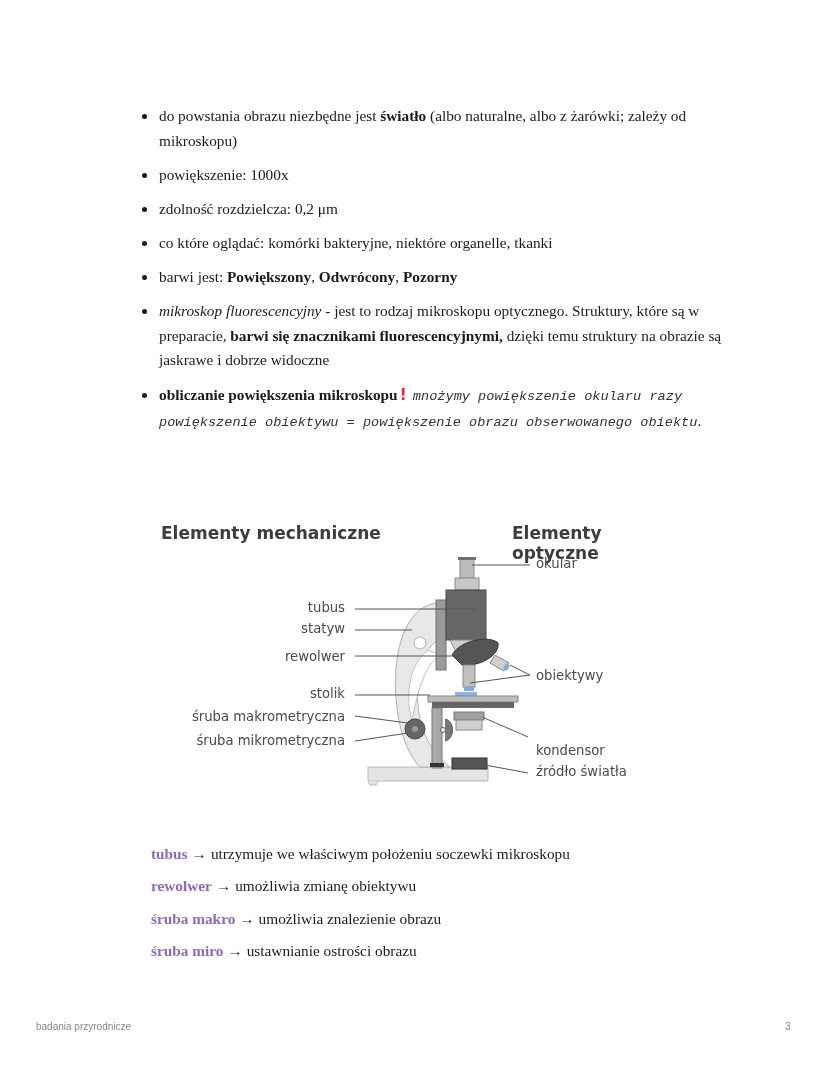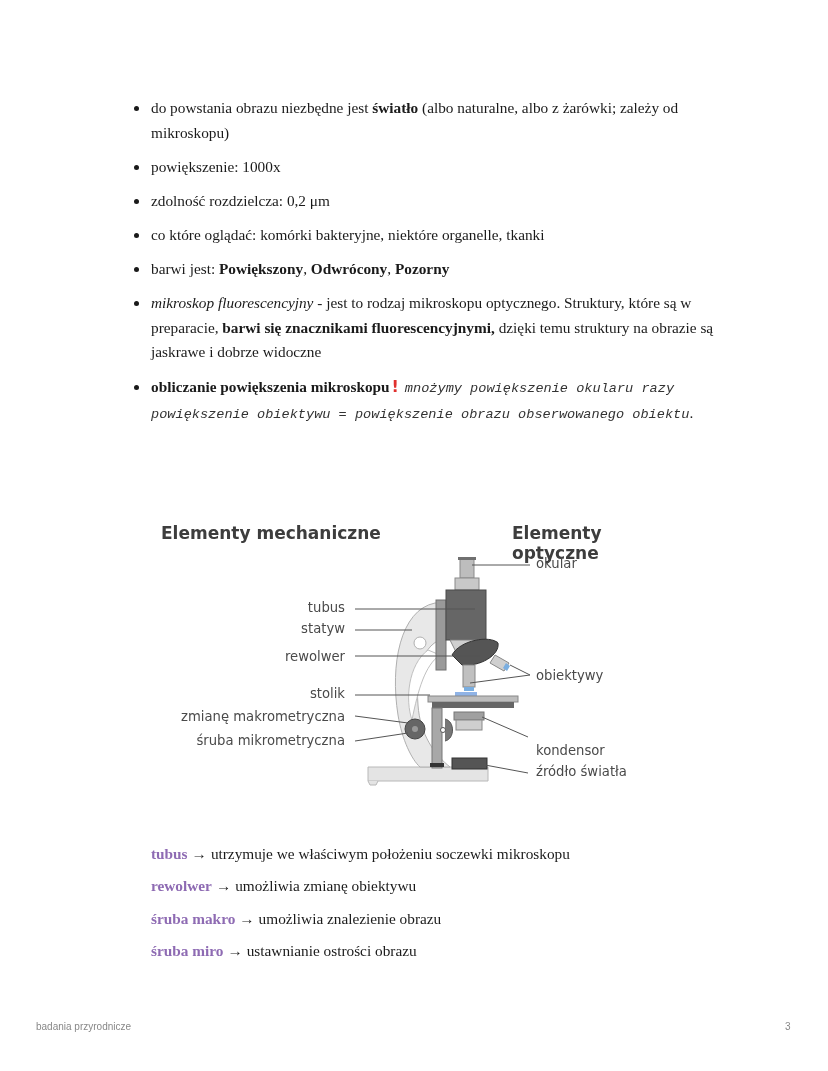--- a/index.html
+++ b/index.html
@@ -1,18 +1,18 @@
 <!DOCTYPE html>
 <html><head>
 <meta charset="utf-8">
 <style>
   html, body { margin:0; padding:0; background:#ffffff; }
   body { width:828px; height:1071px; position:relative; overflow:hidden;
          font-family:"Liberation Serif", serif; color:#1a1a1a; }
-  .bullets { position:absolute; left:132px; top:96px; width:610px; margin:0; padding:0; list-style:none; }
+  .bullets { position:absolute; left:132px; top:96px; width:610px; margin:8px; padding:0; list-style:none; }
   .bullets li { position:relative; padding-left:19px; font-size:15.3px; line-height:24.5px; margin-bottom:9.7px; }
   .bullets li::before { content:""; position:absolute; left:2px; top:10px; width:5px; height:5px; border-radius:50%; background:#1a1a1a; }
   .b { font-weight:bold; }
   .i { font-style:italic; }
   .sans-i { font-family:Liberation Mono, monospace; font-style:italic; font-size:13.6px; color:#333; }
   .u { text-decoration:underline; }
   .excl { color:#e0302e; font-family:"DejaVu Sans", sans-serif; font-weight:bold; font-size:16px; margin:0 6px 0 2px; }
   .diagram { position:absolute; left:150px; top:515px; width:540px; height:280px; }
   .dh { position:absolute; top:8px; font-family:"DejaVu Sans", sans-serif; font-weight:bold; font-size:17px; color:#3d3d3d; }
   .lbl { position:absolute; font-family:"DejaVu Sans", sans-serif; font-size:13.2px; color:#4a4a4a; white-space:nowrap; }
@@ -97,21 +97,21 @@
       <line x1="360" y1="150" x2="380" y2="160"></line>
       <line x1="332" y1="202" x2="378" y2="222"></line>
       <line x1="335" y1="250" x2="378" y2="258"></line>
     </g>
   </svg>
 
   <div class="lbl" style="right:345px; top:85px;">tubus</div>
   <div class="lbl" style="right:345px; top:106px;">statyw</div>
   <div class="lbl" style="right:345px; top:134px;">rewolwer</div>
   <div class="lbl" style="right:345px; top:171px;">stolik</div>
-  <div class="lbl" style="right:345px; top:194px;">zmianę makrometryczna</div>
+  <div class="lbl" style="right:345px; top:194px;">śruba makrometryczna</div>
   <div class="lbl" style="right:345px; top:218px;">śruba mikrometryczna</div>
 
   <div class="lbl" style="left:386px; top:41px;">okular</div>
   <div class="lbl" style="left:386px; top:153px;">obiektywy</div>
   <div class="lbl" style="left:386px; top:228px;">kondensor</div>
   <div class="lbl" style="left:386px; top:249px;">źródło światła</div>
 </div>
 
 <div class="defs">
   <div class="row"><span class="term">tubus</span><span class="arrow">→</span><span>utrzymuje we właściwym położeniu soczewki mikroskopu</span></div>

